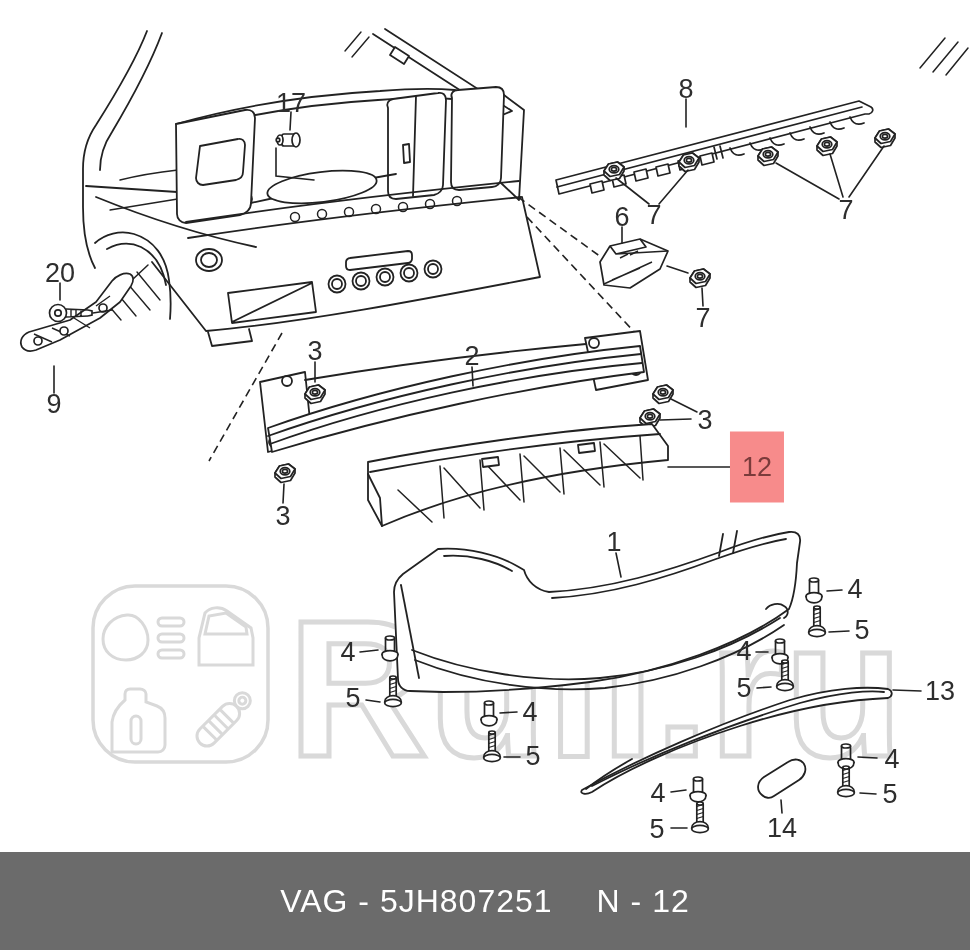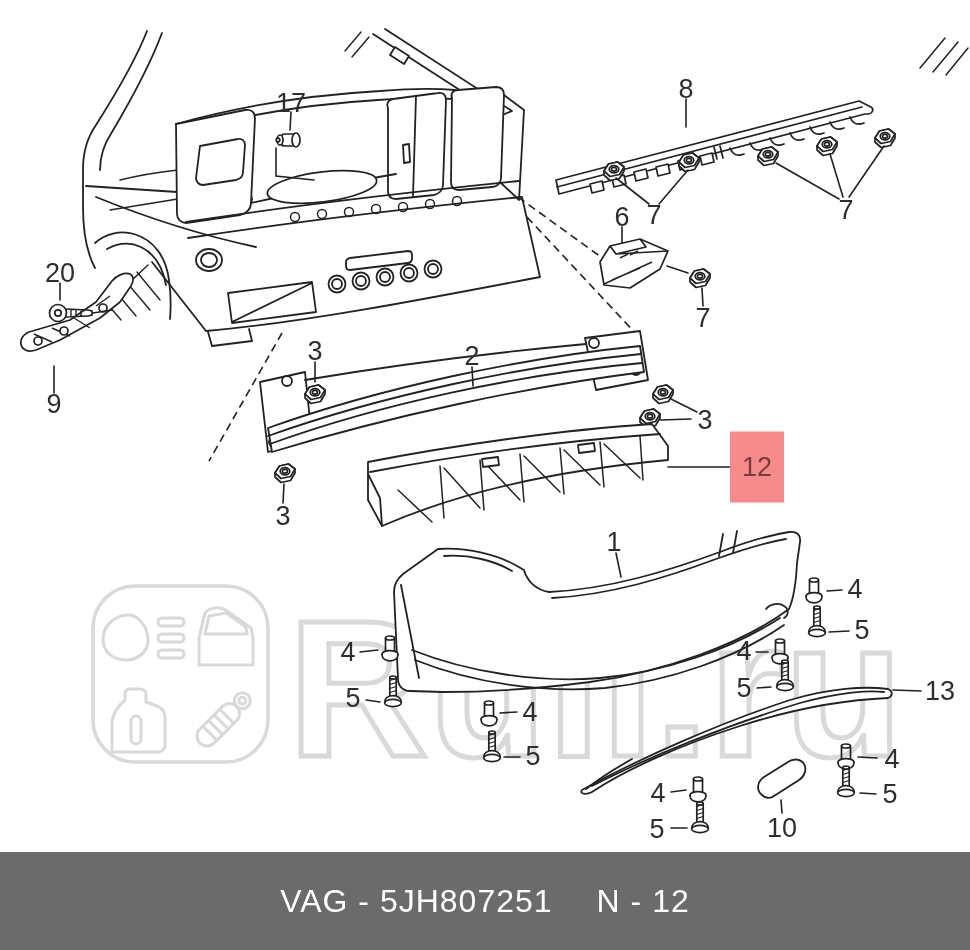--- a/index.html
+++ b/index.html
@@ -292,21 +292,21 @@
       <span class="part-label" style="left: 622px; top: 217px;">6</span>
       <span class="part-label" style="left: 654px; top: 215px;">7</span>
       <span class="part-label" style="left: 846px; top: 210px;">7</span>
       <span class="part-label" style="left: 703px; top: 318px;">7</span>
       <span class="part-label" style="left: 686px; top: 89px;">8</span>
       <span class="part-label" style="left: 54px; top: 404px;">9</span>
       <span class="part-label" style="left: 60px; top: 273px;">20</span>
       <span class="part-label" style="left: 291px; top: 103px;">17</span>
       <span class="part-label highlight" style="left: 757px; top: 467px; background: rgb(247, 139, 139); color: rgb(122, 59, 59);">12</span>
       <span class="part-label" style="left: 940px; top: 691px;">13</span>
-      <span class="part-label" style="left: 782px; top: 828px;">10</span>
+      <span class="part-label" style="left: 782px; top: 828px;">14</span>
     </div>
 
 <div id="footer-bar">
   <span>VAG - 5JH807251</span>
   <span>N - 12</span>
 </div>
 
 </div>
 
 </body></html>

